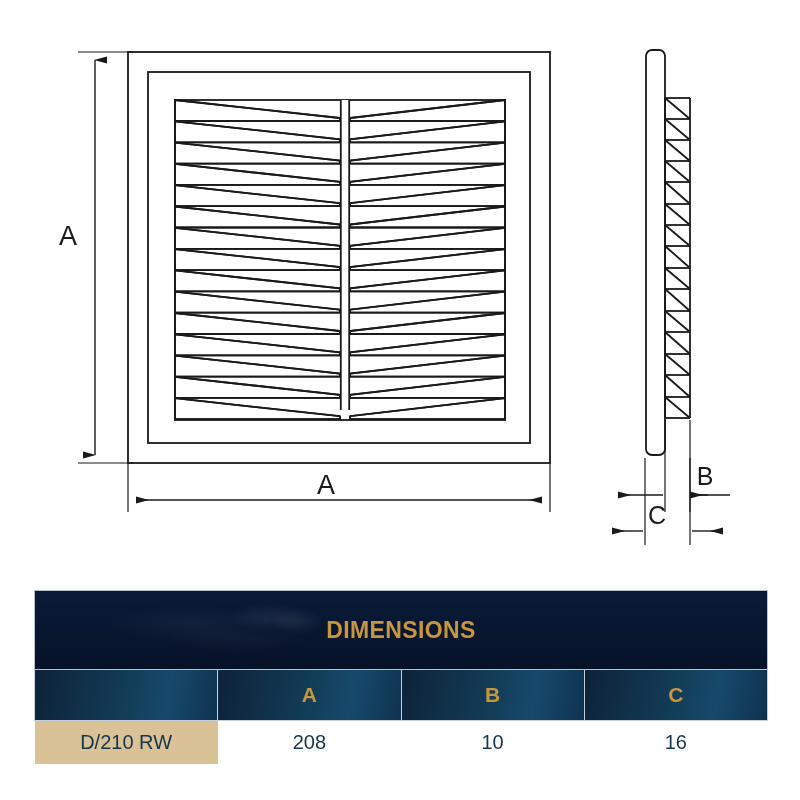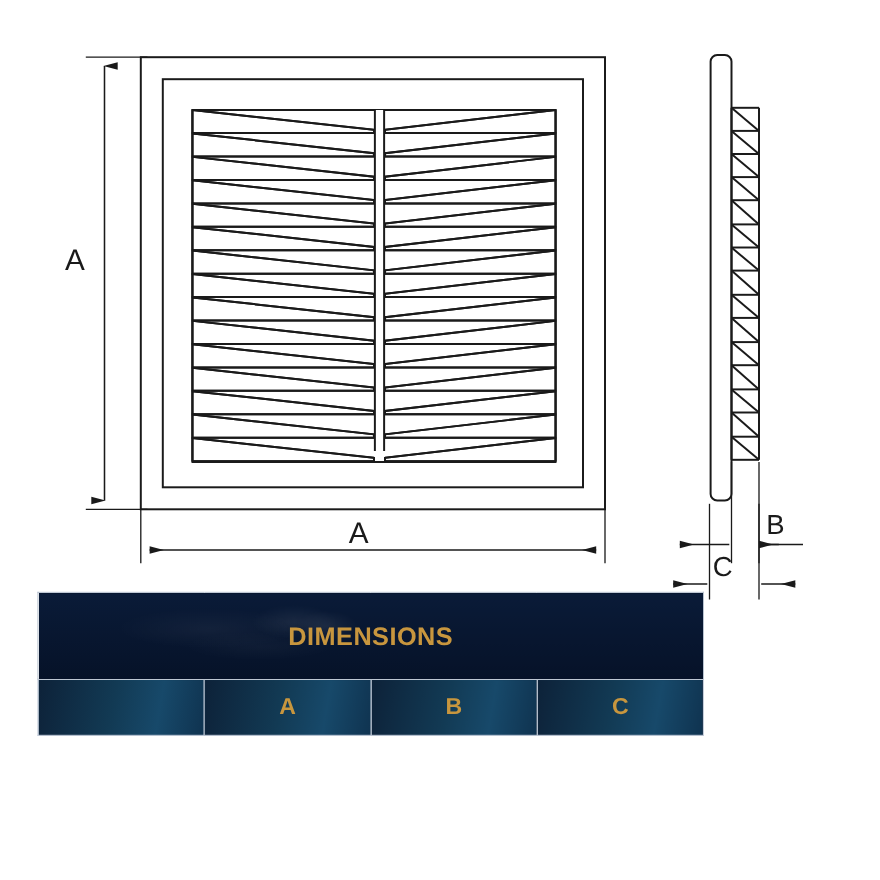--- a/index.html
+++ b/index.html
@@ -10,22 +10,22 @@
     overflow:hidden;
     position:relative;
   }
   #stage{position:absolute;left:0;top:0;width:800px;height:800px;}
 
   .drawing{position:absolute;left:0;top:0;width:800px;height:560px;}
 
   
   .dim-table{
     position:absolute;
-    left:34px;top:538px;
-    width:606px;
+    left:34px;top:590px;
+    width:734px;
     border-collapse:collapse;
     table-layout:fixed;
   }
   .dim-table td{padding:0;margin:0;}
 
   .tbl-title-cell{
     height:78px;
     background:#07152e;
     background-image:
       radial-gradient(ellipse 120px 26px at 155px 32px, rgba(255,255,255,.045), rgba(255,255,255,0) 70%),
@@ -388,16 +388,22 @@
         <td class="tbl-title-cell" colspan="4">
           <span class="tbl-title">DIMENSIONS</span>
         </td>
       </tr>
       <tr>
         <td class="sub-head blank" style="width:291px;"></td>
         <td class="sub-head" style="width:147px;">A</td>
         <td class="sub-head" style="width:146px;">B</td>
         <td class="sub-head" style="width:150px;">C</td>
       </tr>
+      <tr>
+        <td class="row-name">D/210 RW</td>
+        <td class="row-val">208</td>
+        <td class="row-val">10</td>
+        <td class="row-val">16</td>
+      </tr>
     </tbody>
   </table>
 
 </div>
 
 </body></html>

